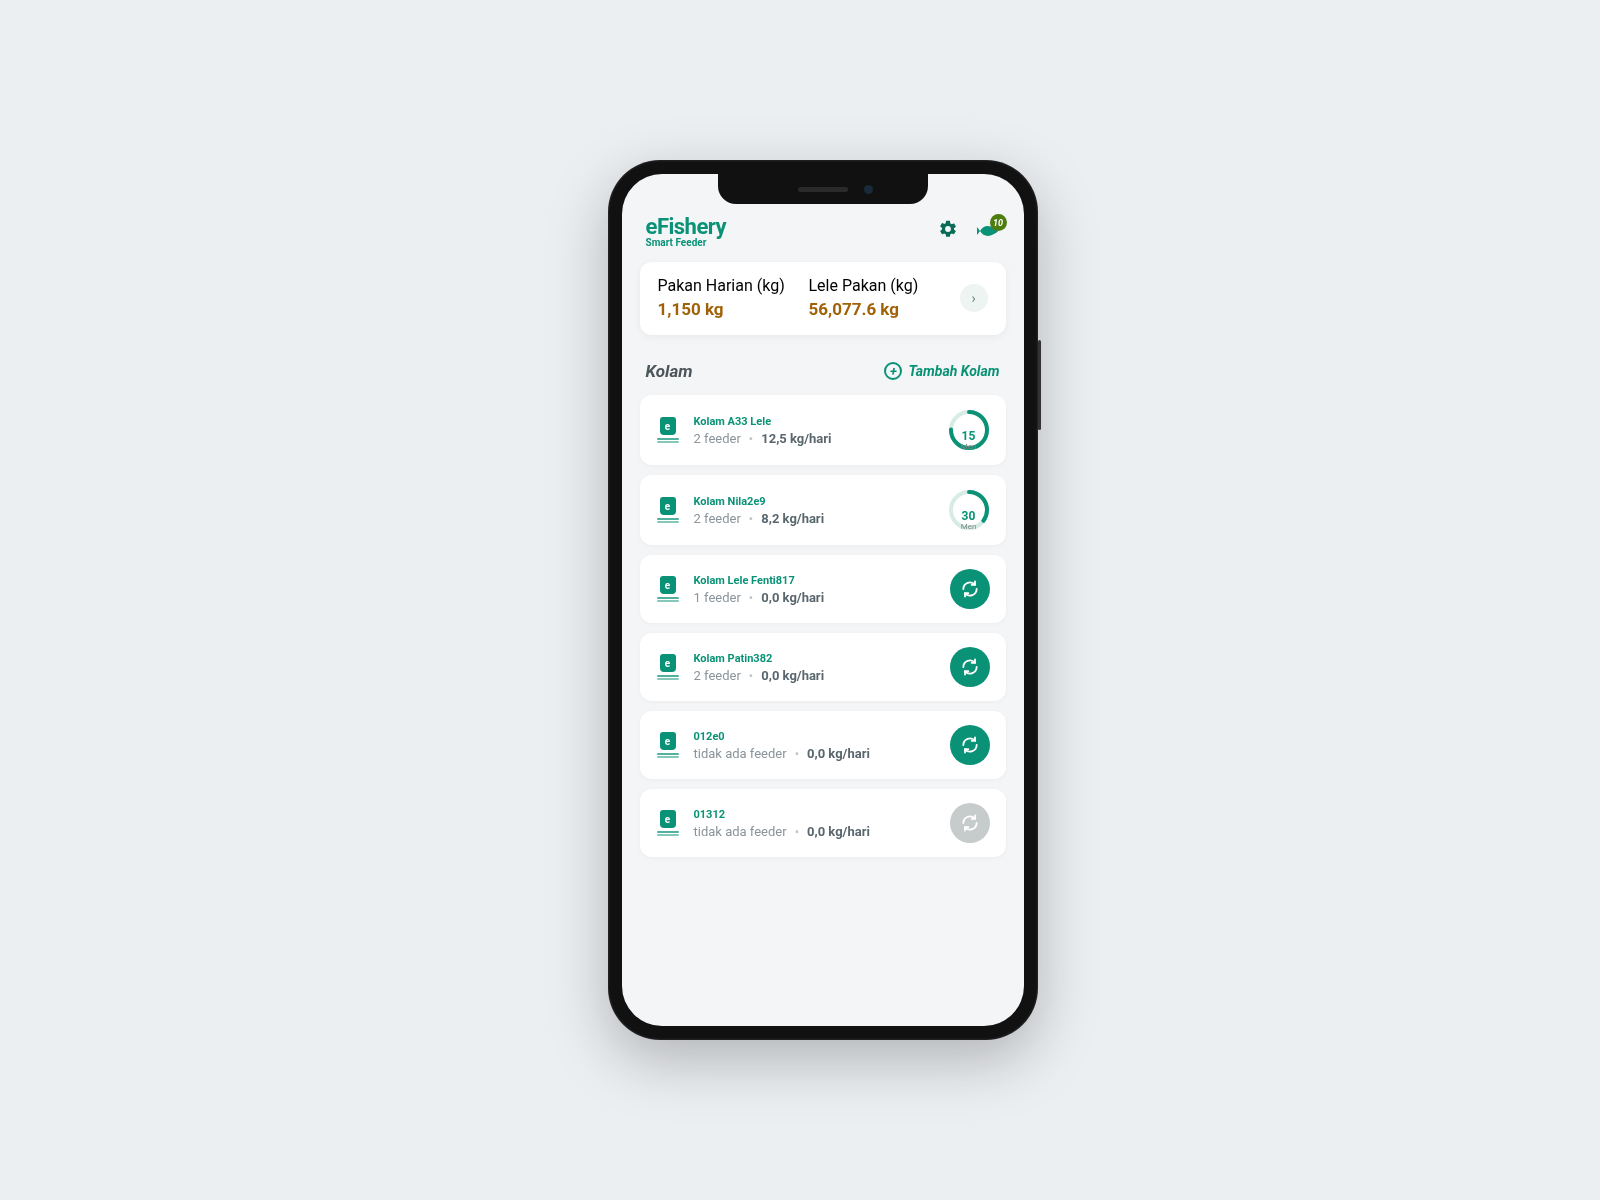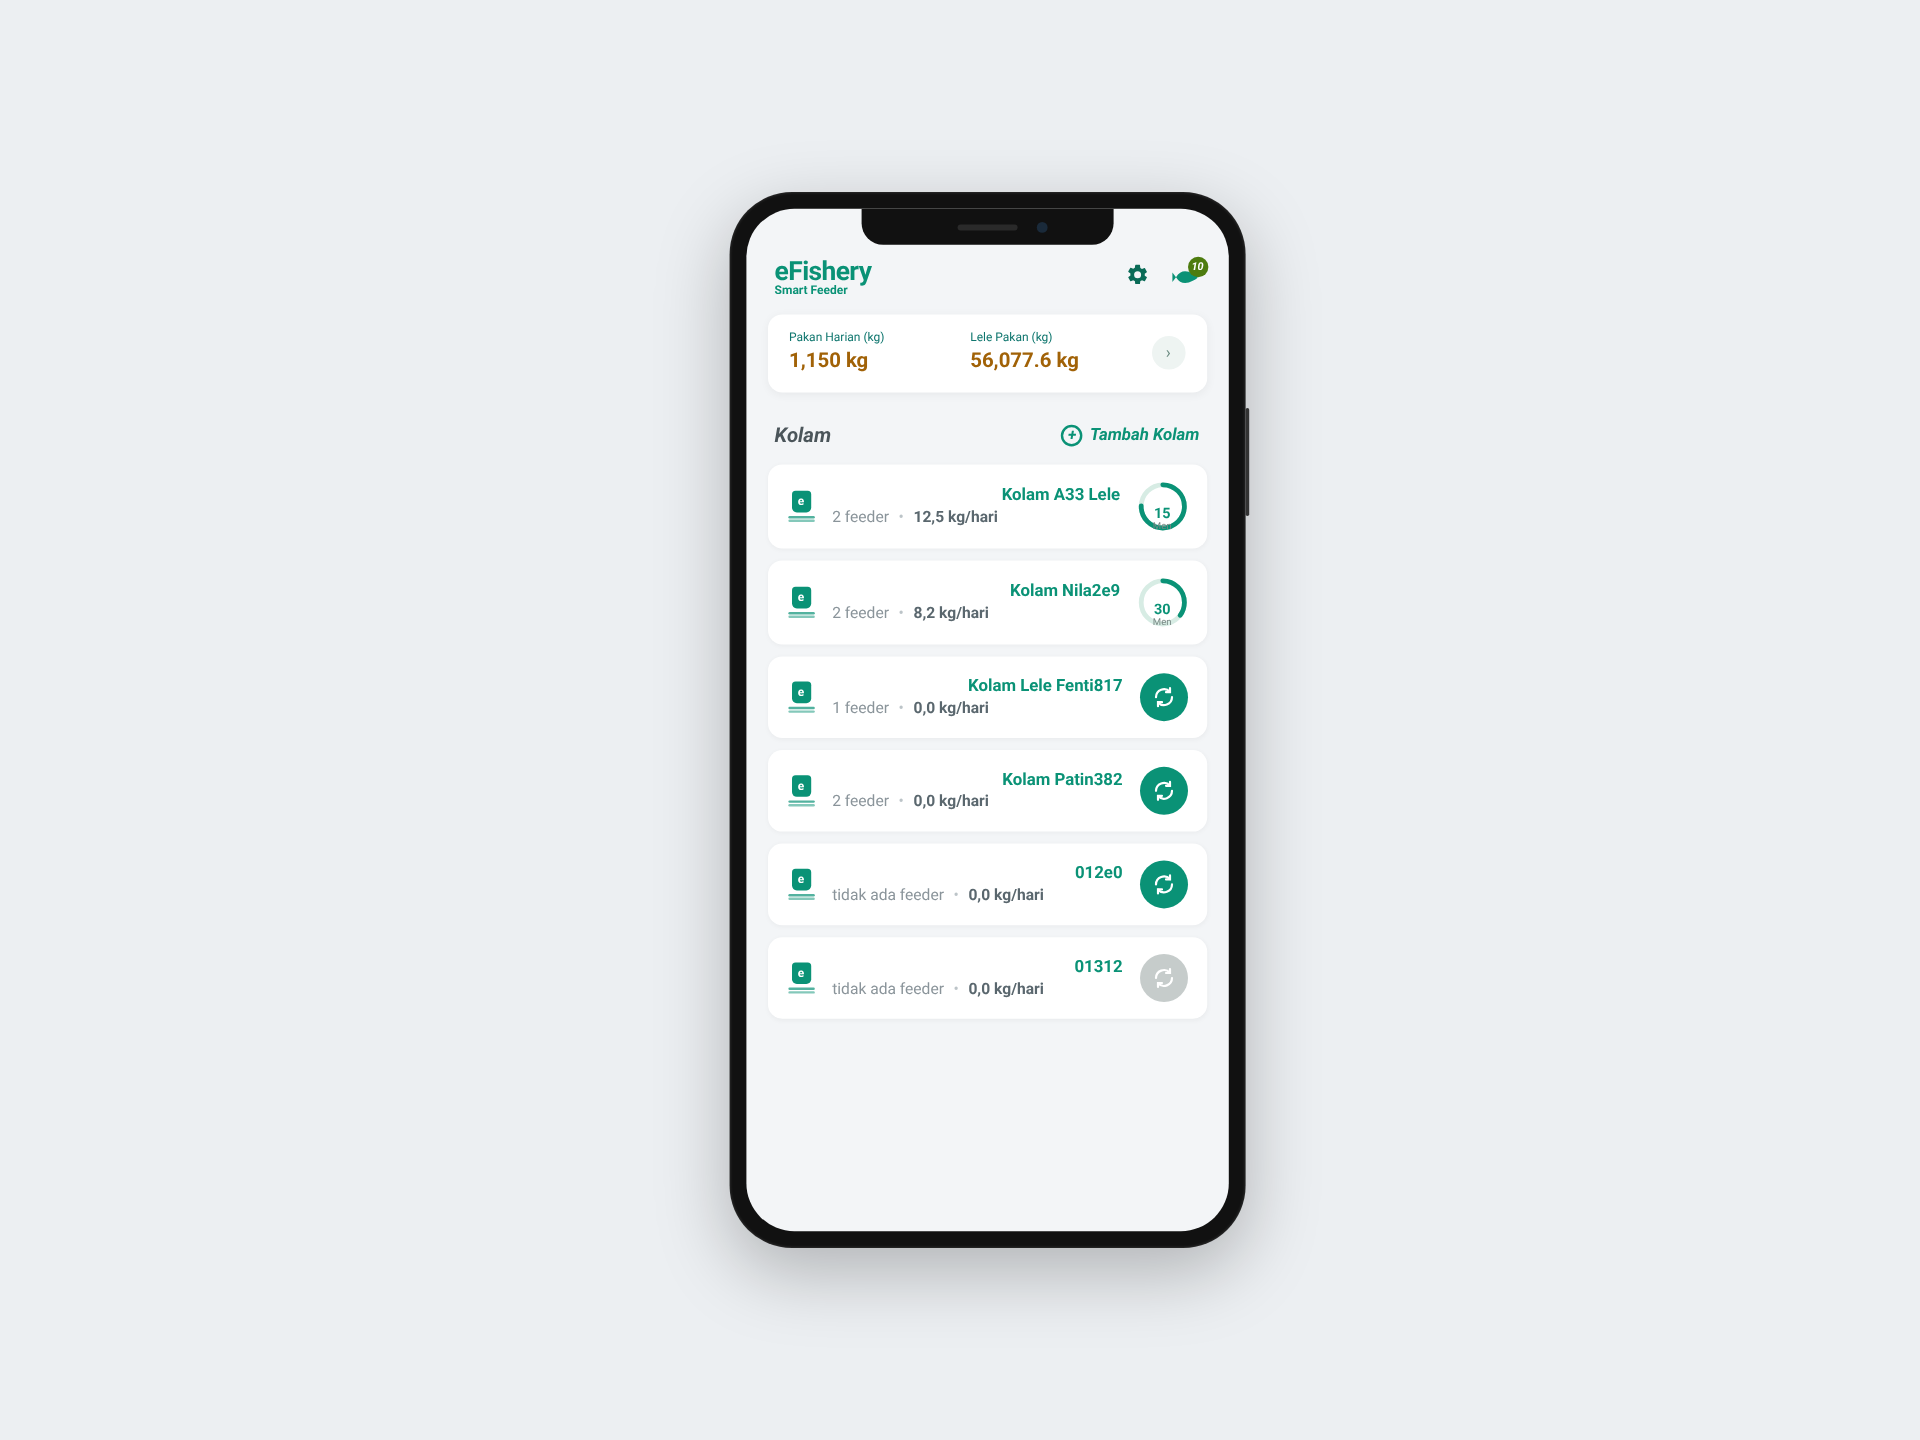--- a/index.html
+++ b/index.html
@@ -166,21 +166,21 @@
   .body { width: 72px; height: 40px; background: #0f6b57; border-radius: 18px 18px 0 0; margin: -2px auto 0; position: relative; }
   .apron { position: absolute; left: 50%; transform: translateX(-50%); top: 6px; width: 38px; height: 34px; background: #1c886d; border-radius: 8px 8px 0 0; }
 
   .hero-stats {
     display: flex;
     align-items: center;
     padding: 14px 18px 16px 18px;
     gap: 20px;
   }
   .stat { flex: 1; }
-  .stat-label { color: #0f766e; font-size: 10px; margin-bottom: 4px; }
+  .stat-label { color: #000000; font-size: 16px; margin-bottom: 4px; }
   .stat-value { color: #a16207; font-weight: 700; font-size: 17px; }
   .arrow-circle {
     width: 28px; height: 28px; border-radius: 50%;
     background: #eef4f2; display: flex; align-items: center; justify-content: center;
     color: #6a8a80; font-size: 14px;
   }
 
   .section-head {
     display: flex;
     align-items: center;
@@ -214,21 +214,21 @@
   }
   .feeder-shape {
     width: 16px; height: 18px; background: #0a9276; border-radius: 3px 3px 4px 4px;
     display: flex; align-items: center; justify-content: center;
     color: #fff; font-size: 10px; font-weight: 700;
   }
   .waves { display: flex; flex-direction: column; gap: 1px; }
   .wave { width: 22px; height: 2px; border-radius: 2px; background: #0a9276; opacity: 0.7; }
   .wave:nth-child(2) { opacity: 0.5; }
   .pond-info { flex: 1; min-width: 0; }
-  .pond-name { color: #0a9276; font-weight: 700; font-size: 14px; margin-bottom: 3px; text-align: right; }
+  .pond-name { color: #0a9276; font-weight: 700; font-size: 11px; margin-bottom: 3px; }
   .pond-sub { color: #8a949a; font-size: 13px; display: flex; align-items: center; gap: 8px; }
   .pond-sub .dot { color: #bcc4c8; }
   .pond-sub .rate { color: #5a676e; font-weight: 700; }
 
   .timer-ring {
     width: 42px; height: 42px; position: relative;
   }
   .timer-ring svg { transform: rotate(-90deg); }
   .timer-ring .txt {
     position: absolute; inset: 0; display: flex; flex-direction: column;

